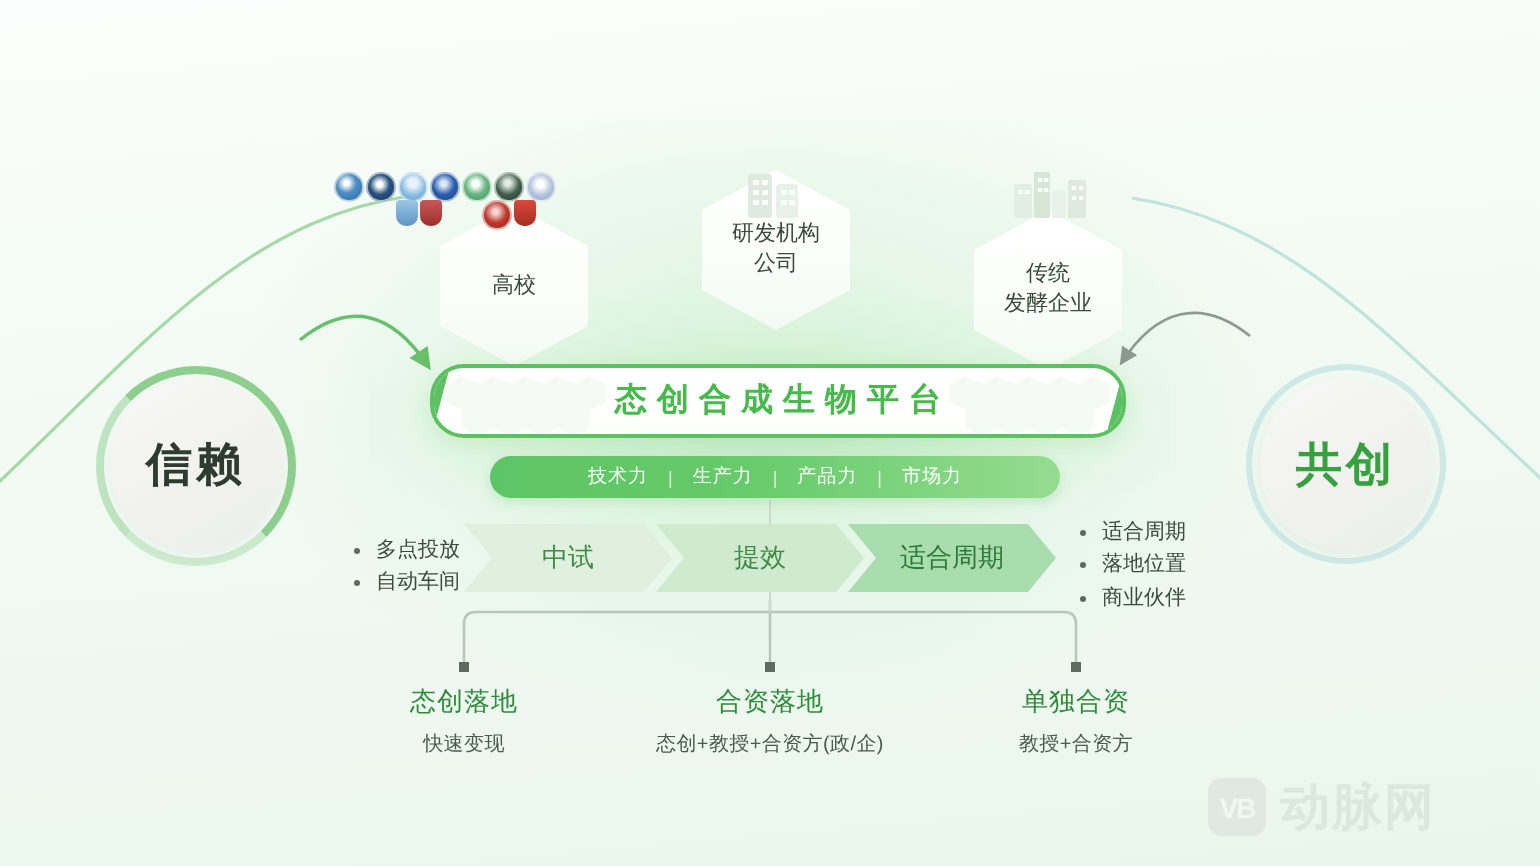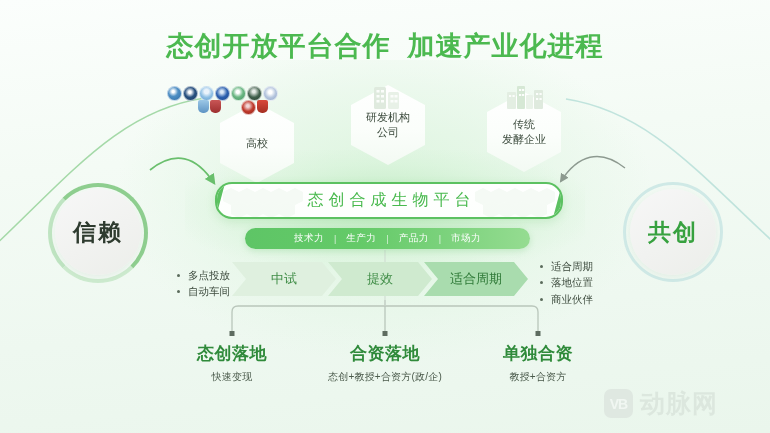--- a/index.html
+++ b/index.html
@@ -122,21 +122,21 @@
     justify-content: center;
   }
   .platform .hexpat {
     position: absolute;
     inset: 0;
     opacity: .55;
   }
   .platform .plabel {
     position: relative;
     font-size: 16px;
-    font-weight: normal;
+    font-weight: bold;
     color: #48b94d;
     letter-spacing: 5px;
     text-indent: 5px;
     z-index: 2;
   }
   
   .barcap {
     position: absolute;
     width: 16px; height: 33px;
     background: #5cc161;
@@ -215,22 +215,22 @@
   }
   .bullets ul { margin: 0; padding: 0; }
 
   
   .outcome {
     position: absolute;
     text-align: center;
     width: 180px;
   }
   .outcome .ttl {
-    font-size: 17px;
-    font-weight: bold;
+    font-size: 13px;
+    font-weight: normal;
     color: #2f8a3a;
     letter-spacing: .5px;
   }
   .outcome .sub {
     margin-top: 5px;
     font-size: 10px;
     color: #4a5a4b;
     letter-spacing: .2px;
   }
 
@@ -298,21 +298,20 @@
   }
 </style>
 </head>
 <body>
 
 <div id="stage">
 
   <div class="glow"></div>
   <div class="glow2"></div>
 
-  <div class="title">态创开放平台合作  加速产业化进程</div>
 
   <svg class="layer" viewBox="0 0 770 433">
     <defs>
       <marker id="arrGreen" markerWidth="7" markerHeight="7" refX="5" refY="3.2" orient="auto">
         <path d="M0,0 L6.5,3.2 L0,6.4 z" fill="#5cb95f"></path>
       </marker>
       <marker id="arrGray" markerWidth="7" markerHeight="7" refX="5" refY="3.2" orient="auto">
         <path d="M0,0 L6.5,3.2 L0,6.4 z" fill="#7d8a80"></path>
       </marker>
     </defs>
@@ -333,21 +332,21 @@
 
   <div class="hexnode" style="left:220px; top:103px;">
     <span>高校</span>
   </div>
 
   <div class="hexnode" style="left:351px; top:85px;">
     <span>研发机构
 公司</span>
   </div>
 
-  <div class="hexnode" style="left:487px; top:92px;">
+  <div class="hexnode" style="left:487px; top:105px;">
     <span>传统
 发酵企业</span>
   </div>
 
   <div class="logos">
     <div class="logorow">
       <span class="emblem" style="background:radial-gradient(circle at 40% 35%, #ffffff 10%, #4f8fc4 42%, #2d6aa5 100%);"></span>
       <span class="emblem" style="background:radial-gradient(circle at 45% 40%, #ffffff 12%, #27507f 48%, #1b3c63 100%);"></span>
       <span class="emblem" style="background:radial-gradient(circle at 50% 35%, #eaf3fb 20%, #8fc0e4 55%, #5f9ccd 100%);"></span>
       <span class="emblem" style="background:radial-gradient(circle at 45% 38%, #dce9f7 12%, #2a5fae 50%, #1d4589 100%);"></span>

